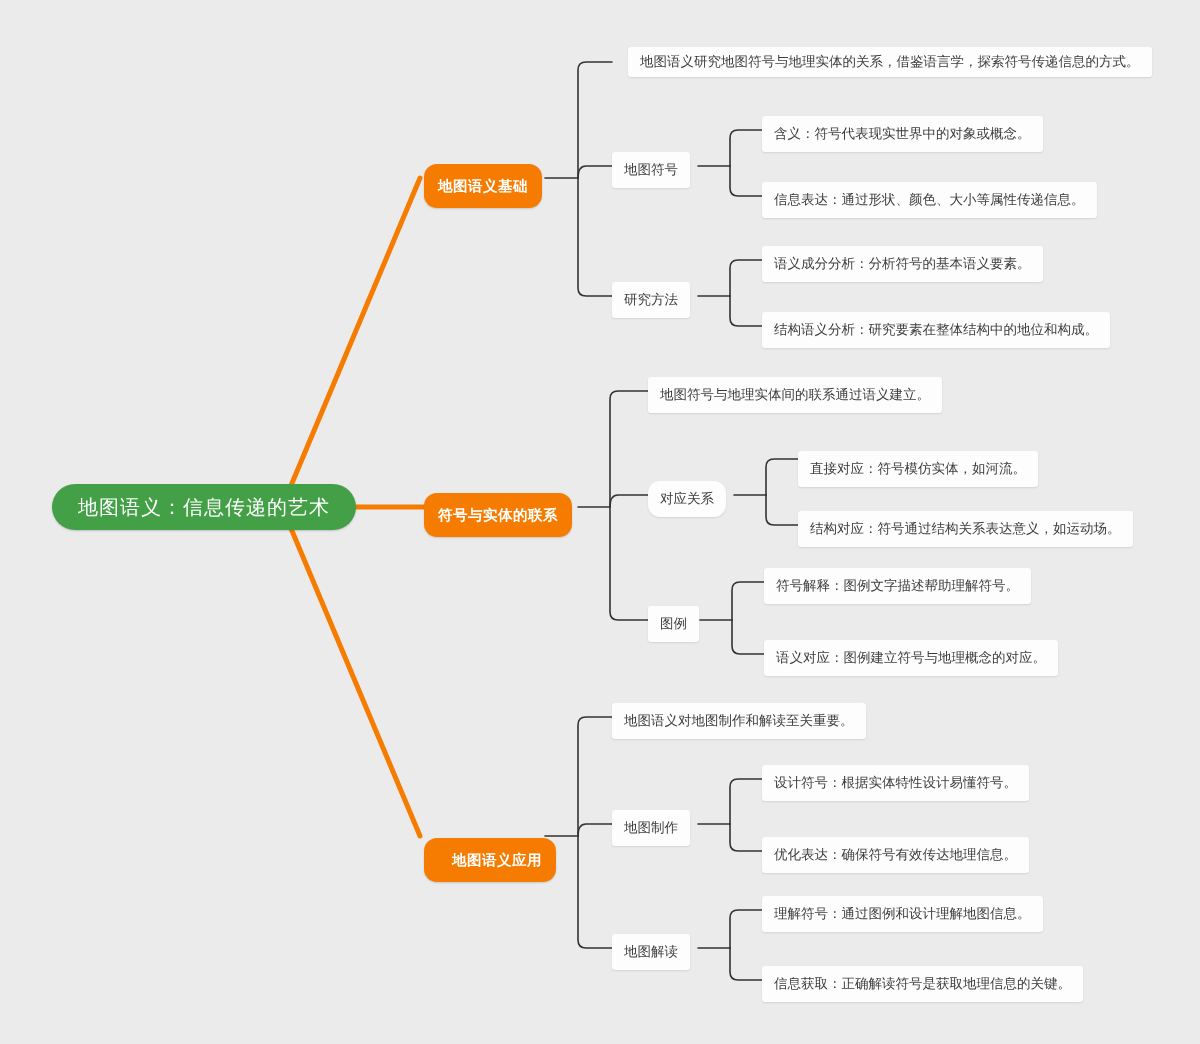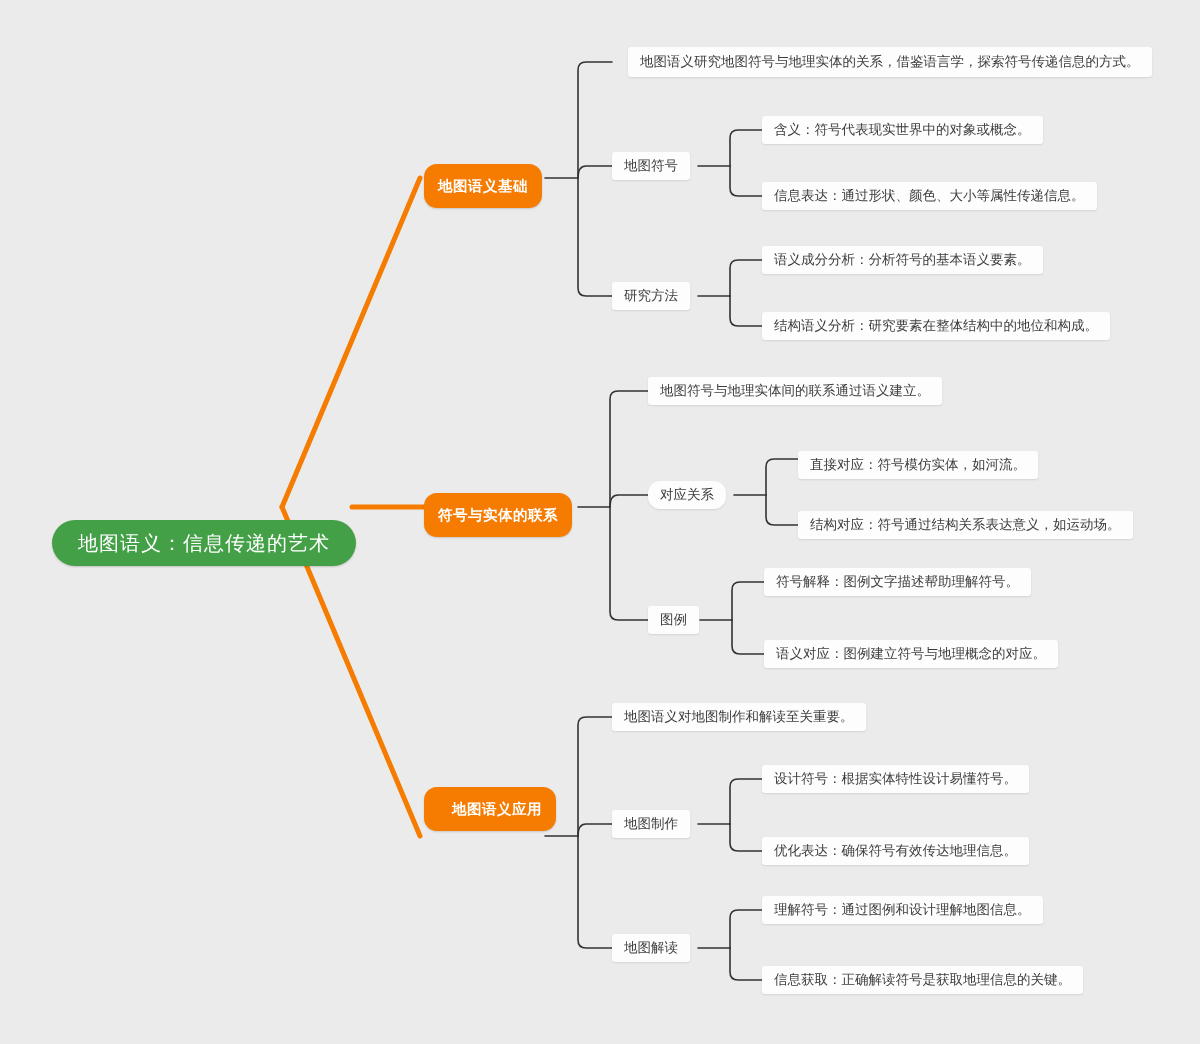--- a/index.html
+++ b/index.html
@@ -37,42 +37,41 @@
   
   .node-root {
     background: #43a047;
     color: #ffffff;
     border-radius: 26px;
     font-size: 20px;
     letter-spacing: 1px;
     padding: 0 26px;
     height: 46px;
     box-shadow: 0 1px 2px rgba(0,0,0,0.18);
-    margin-top: 36px;
   }
   
   .node-branch {
     background: #f57c00;
     color: #ffffff;
     border-radius: 13px;
     font-size: 14.5px;
     font-weight: bold;
     letter-spacing: 0.5px;
     padding: 0 14px;
     height: 44px;
     box-shadow: 0 1px 2px rgba(0,0,0,0.15);
   }
   
   .node-box {
     background: #fdfdfd;
     color: #3c3c3c;
     border-radius: 3px;
     font-size: 13.5px;
     padding: 0 12px;
-    height: 28px;
+    height: 36px;
     box-shadow: 0 1px 2px rgba(0,0,0,0.10);
   }
   .node-box.wide { height: 30px; margin-left: 16px; }
 </style>
 </head>
 <body>
 
 <div id="mindmap-canvas">
 
   <svg class="connectors" viewBox="0 0 1200 1044">
@@ -176,21 +175,21 @@
   <div class="node node-box" style="left:648px; top:606px;">
     <span>图例</span>
   </div>
   <div class="node node-box" style="left:764px; top:568px;">
     <span>符号解释：图例文字描述帮助理解符号。</span>
   </div>
   <div class="node node-box" style="left:764px; top:640px;">
     <span>语义对应：图例建立符号与地理概念的对应。</span>
   </div>
 
-  <div class="node node-branch" style="left:424px; top:787px;padding-left:28px;">
+  <div class="node node-branch" style="left:424px; top:838px;padding-left:28px;">
     <span>地图语义应用</span>
   </div>
   <div class="node node-box" style="left:612px; top:703px;">
     <span>地图语义对地图制作和解读至关重要。</span>
   </div>
   <div class="node node-box" style="left:612px; top:810px;">
     <span>地图制作</span>
   </div>
   <div class="node node-box" style="left:762px; top:765px;">
     <span>设计符号：根据实体特性设计易懂符号。</span>

